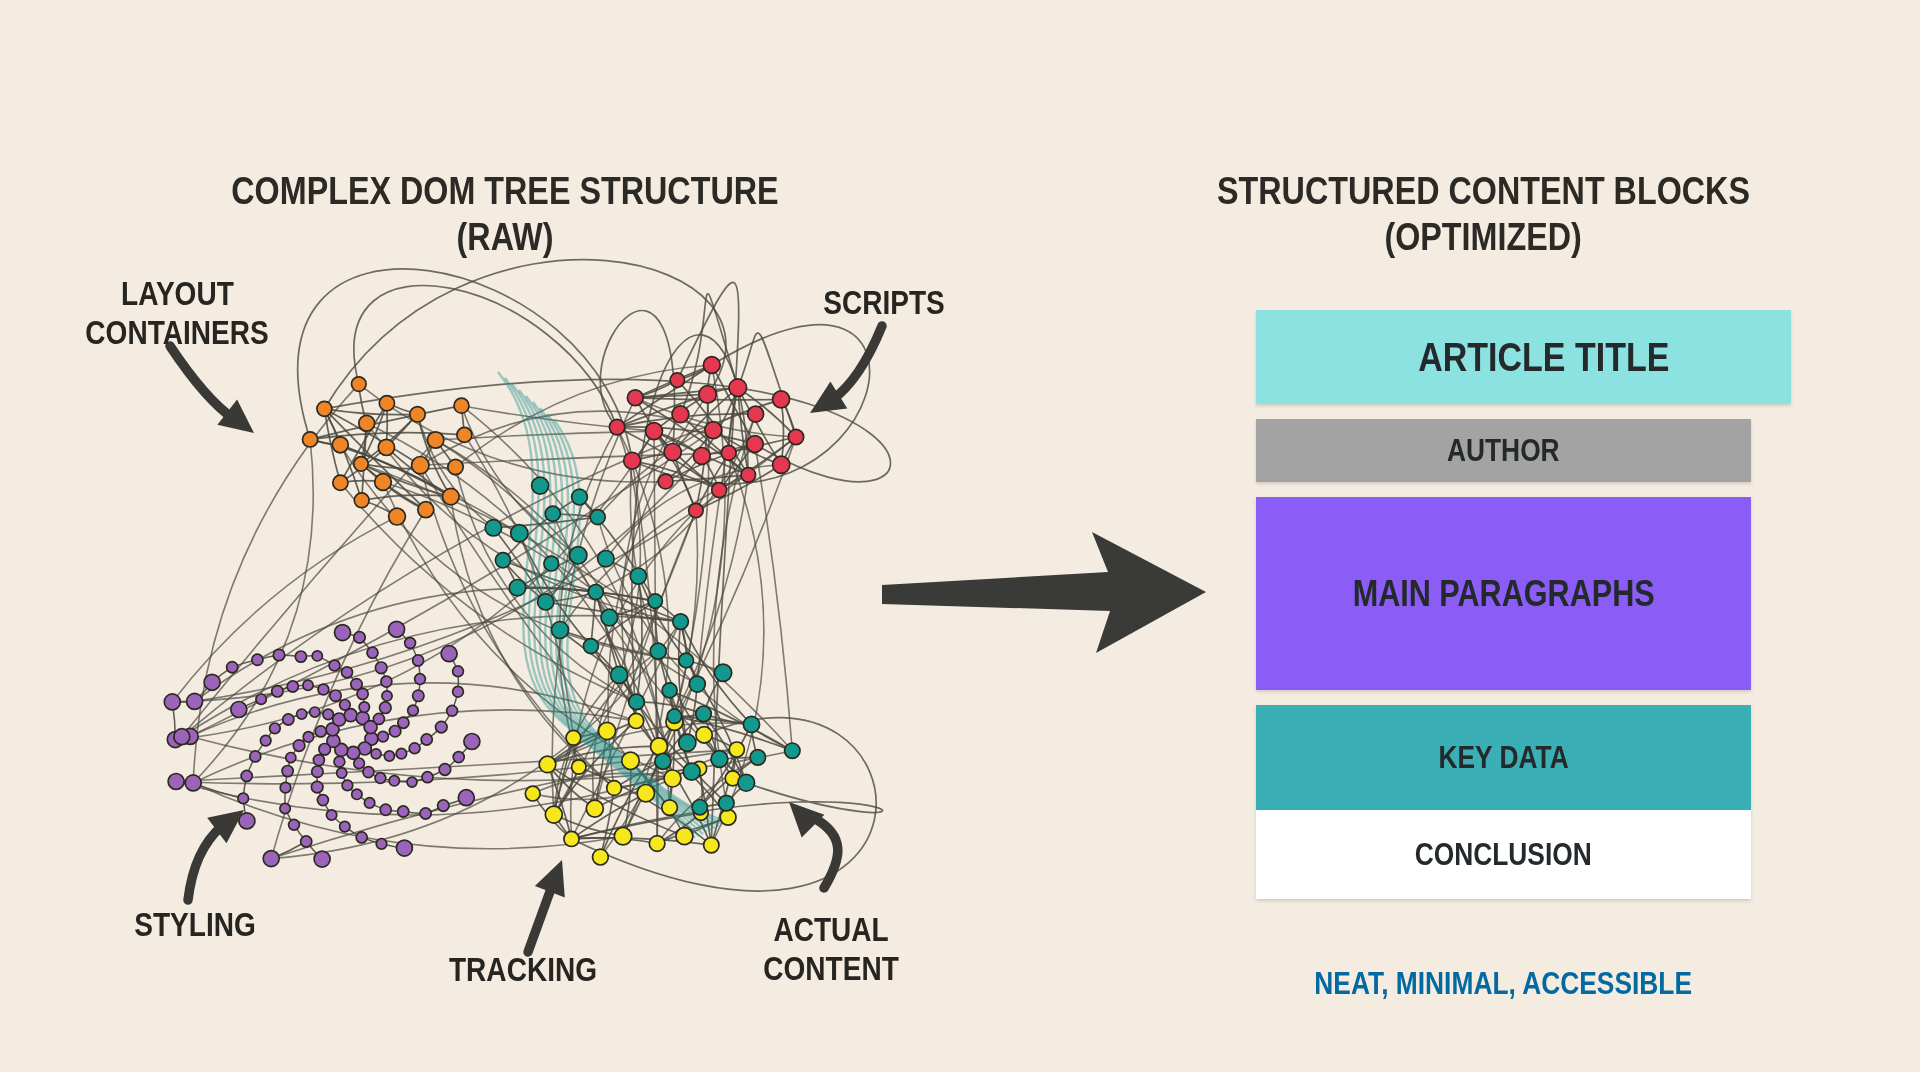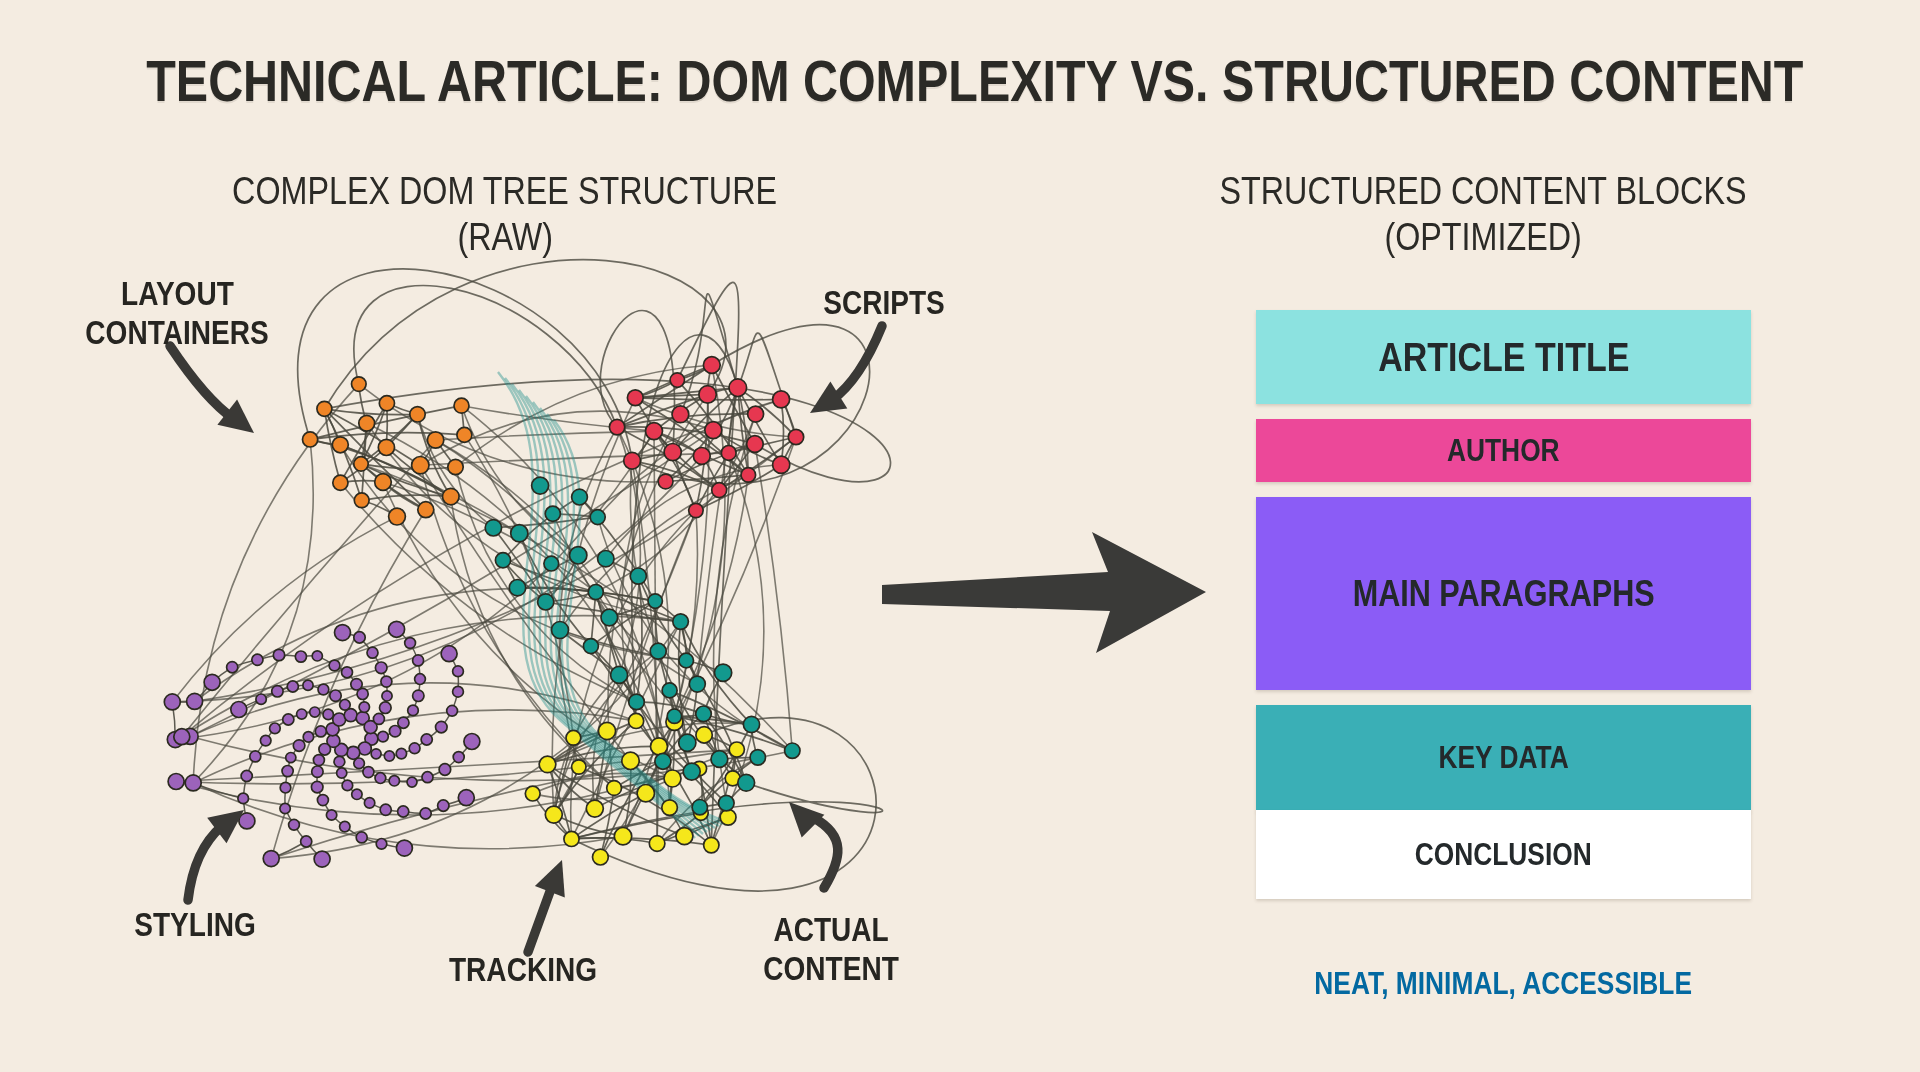--- a/index.html
+++ b/index.html
@@ -12,21 +12,21 @@
   .cond{display:inline-block;transform:scaleX(0.85);transform-origin:center;white-space:nowrap;}
   .layer-text{position:absolute;inset:0;z-index:3;pointer-events:none;}
   #graph-svg{position:absolute;left:0;top:0;z-index:1;}
   .page-title{
     position:absolute;left:0;right:0;top:48px;text-align:center;
     font-size:57px;font-weight:700;letter-spacing:0px;color:#2b2a26;
     text-shadow:0 2px 0 rgba(60,50,40,0.10);
   }
   .col-heading{
     position:absolute;width:820px;text-align:center;
-    font-size:38px;font-weight:400;line-height:1.22;color:#2b2a26;
+    font-size:38px;font-weight:700;line-height:1.22;color:#2b2a26;
   }
   .col-heading.left{left:95px;top:168px;}
   .col-heading.right{left:1073px;top:168px;}
   .cluster-label{
     position:absolute;transform:translate(-50%,-50%);
     font-size:33px;font-weight:700;line-height:1.18;color:#262521;text-align:center;
   }
   .content-block{
     position:absolute;left:1256px;width:495px;
     display:flex;align-items:center;justify-content:center;
@@ -693,23 +693,20 @@
         <path d="M 824,888 C 842,858 846,836 814,818" fill="none" stroke="#3a3936" stroke-width="9.5" stroke-linecap="round"></path>
         <polygon points="789,802 824.4,814.7 801.7,837.4" fill="#3a3936"></polygon>
       </g>
     </g>
   <g id="g-bigarrow">
     <polygon id="big-arrow-poly" points="882,585 1108,572 1092,532 1206,592 1096,653 1110,611 882,604" fill="#3a3a38"></polygon>
   </g>
 </svg>
 
 <div class="layer-text">
-  <div class="page-title">
-    <span class="cond">TECHNICAL ARTICLE: DOM COMPLEXITY VS. STRUCTURED CONTENT</span>
-  </div>
 
   <div class="col-heading left">
     <div><span class="cond">COMPLEX DOM TREE STRUCTURE</span></div>
     <div><span class="cond">(RAW)</span></div>
   </div>
 
   <div class="col-heading right">
     <div><span class="cond">STRUCTURED CONTENT BLOCKS</span></div>
     <div><span class="cond">(OPTIMIZED)</span></div>
   </div>
@@ -728,24 +725,24 @@
       <div class="cluster-label" style="left: 523px; top: 970px;">
         <div><span class="cond">TRACKING</span></div>
       </div>
       <div class="cluster-label" style="left: 831px; top: 950px;">
         <div><span class="cond">ACTUAL</span></div>
         <div><span class="cond">CONTENT</span></div>
       </div>
     </div>
 
   <div id="blocks">
-      <div class="content-block" style="top: 310px; height: 94px; background: rgb(140, 226, 224);">
+      <div class="content-block" style="top: 310px; height: 94px; background: rgb(140, 226, 224); padding-left: 40px;">
         <span class="cond block-label" style="font-size: 40px;">ARTICLE TITLE</span>
       </div>
-      <div class="content-block" style="top: 419px; height: 63px; background: #ec4899;">
+      <div class="content-block" style="top: 419px; height: 63px; background: #a3a3a3;">
         <span class="cond block-label" style="font-size: 31px;">AUTHOR</span>
       </div>
       <div class="content-block" style="top: 497px; height: 193px; background: #8b5cf6;">
         <span class="cond block-label" style="font-size: 36px;">MAIN PARAGRAPHS</span>
       </div>
       <div class="content-block" style="top: 705px; height: 106px; background: rgb(58, 175, 182); align-items: center;">
         <span class="cond block-label" style="font-size: 31px;">KEY DATA</span>
       </div>
       <div class="content-block" style="top: 810px; height: 89px; background: #ffffff;">
         <span class="cond block-label" style="font-size: 31px;">CONCLUSION</span>

